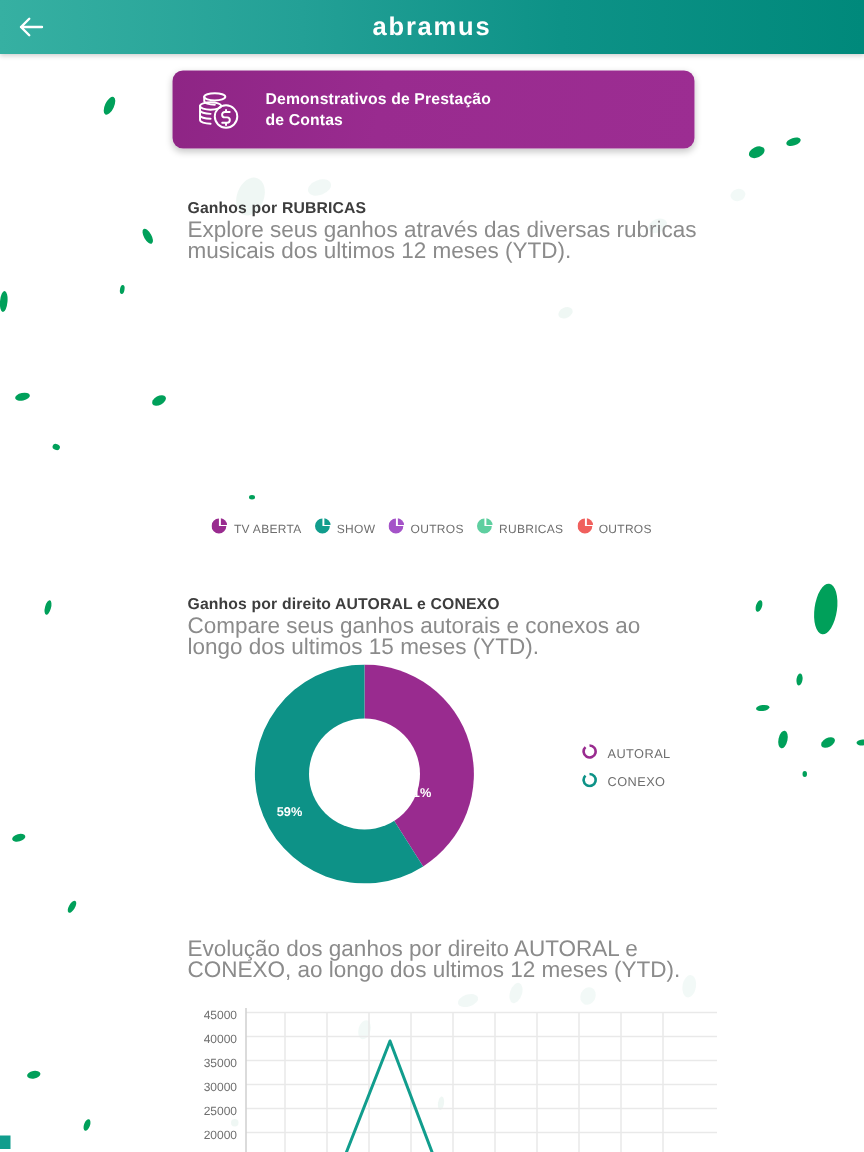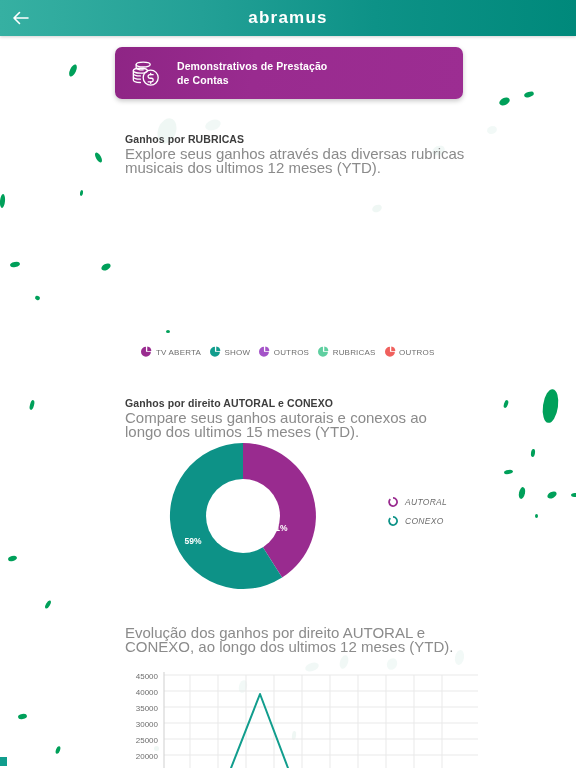--- a/index.html
+++ b/index.html
@@ -182,21 +182,20 @@
     display: flex;
     align-items: center;
     gap: 7px;
     height: 19px;
     cursor: pointer;
   }
   .donut-legend .lbl {
     font-size: 8.5px;
     color: #6e6e6e;
     letter-spacing: .3px;
-    font-style: italic;
   }
 
   
   .line-chart {
     position: absolute;
     left: 118px;
     top: 668px;
     width: 360px;
     height: 100px;
     z-index: 3;

